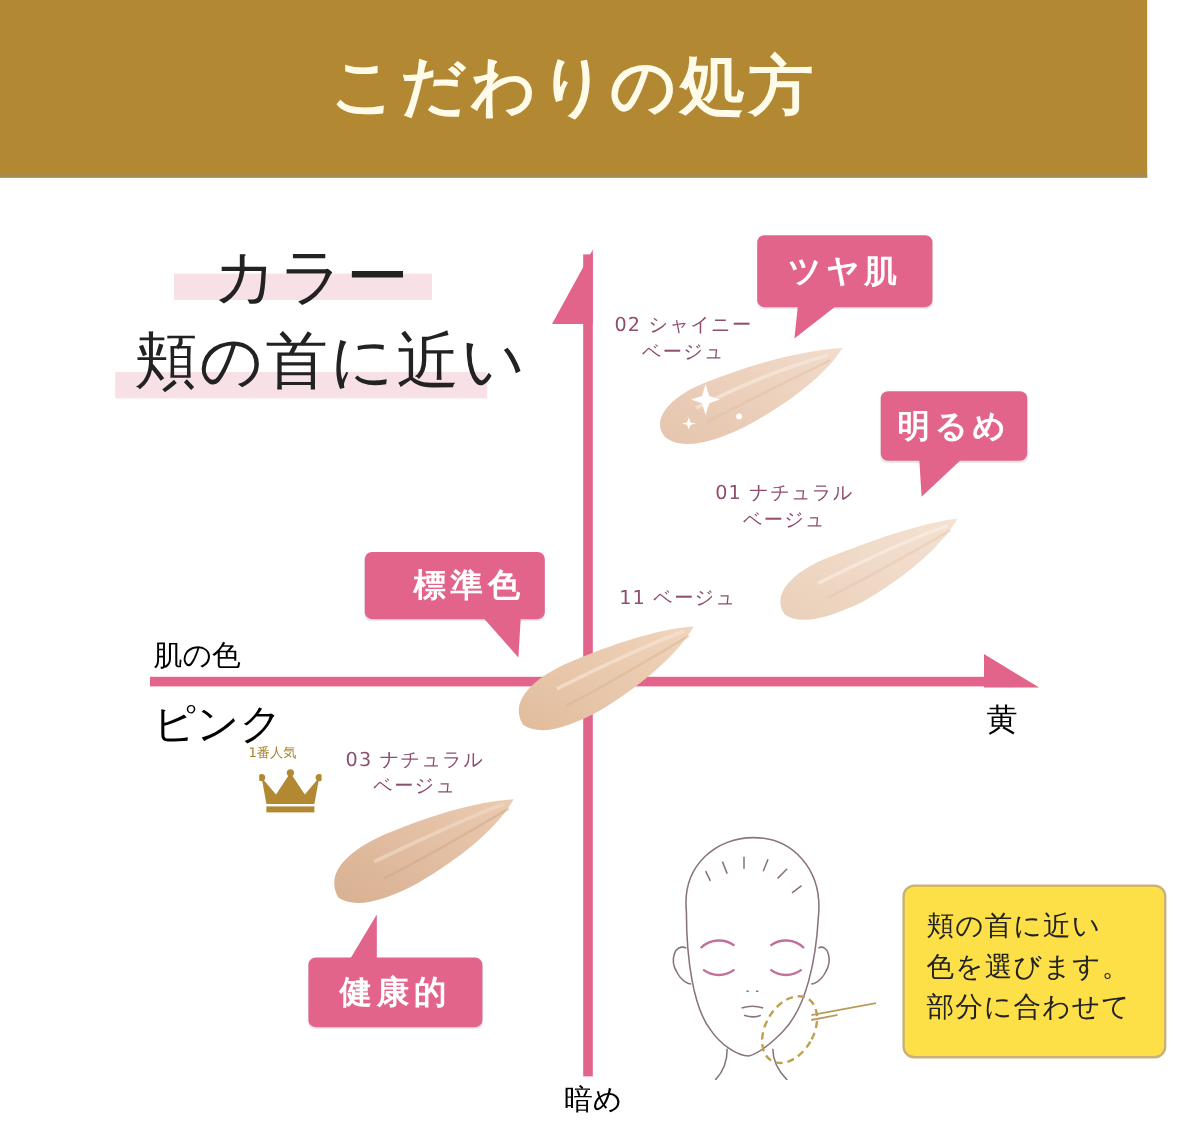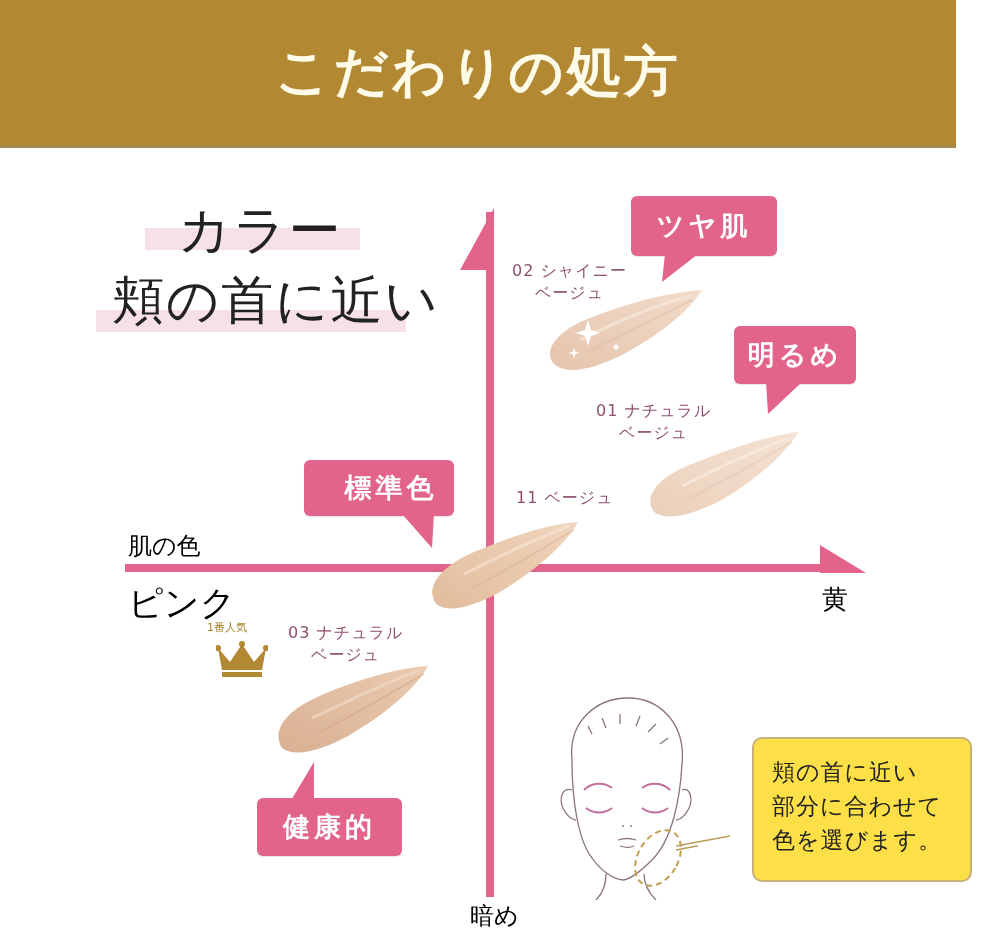--- a/index.html
+++ b/index.html
@@ -202,15 +202,15 @@
   </g>
   <ellipse cx="110" cy="168" rx="20" ry="30" transform="rotate(30 110 168)" fill="none" stroke="#c0a050" stroke-width="2" stroke-dasharray="6,4"></ellipse>
   <line x1="128" y1="160" x2="180" y2="150" stroke="#b89c58" stroke-width="1.5"></line>
 </svg>
 <svg class="swatch" style="left:676px; top:834px;" width="54" height="14" viewBox="0 0 54 14">
   <line x1="0" y1="12" x2="54" y2="2" stroke="#b89c58" stroke-width="1.5"></line>
 </svg>
 
 <div class="note-box">
   <span class="note-line">頬の首に近い</span>
+  <span class="note-line">色を選びます。</span>
   <span class="note-line">部分に合わせて</span>
-  <span class="note-line">色を選びます。</span>
 </div>
 
 </body></html>

